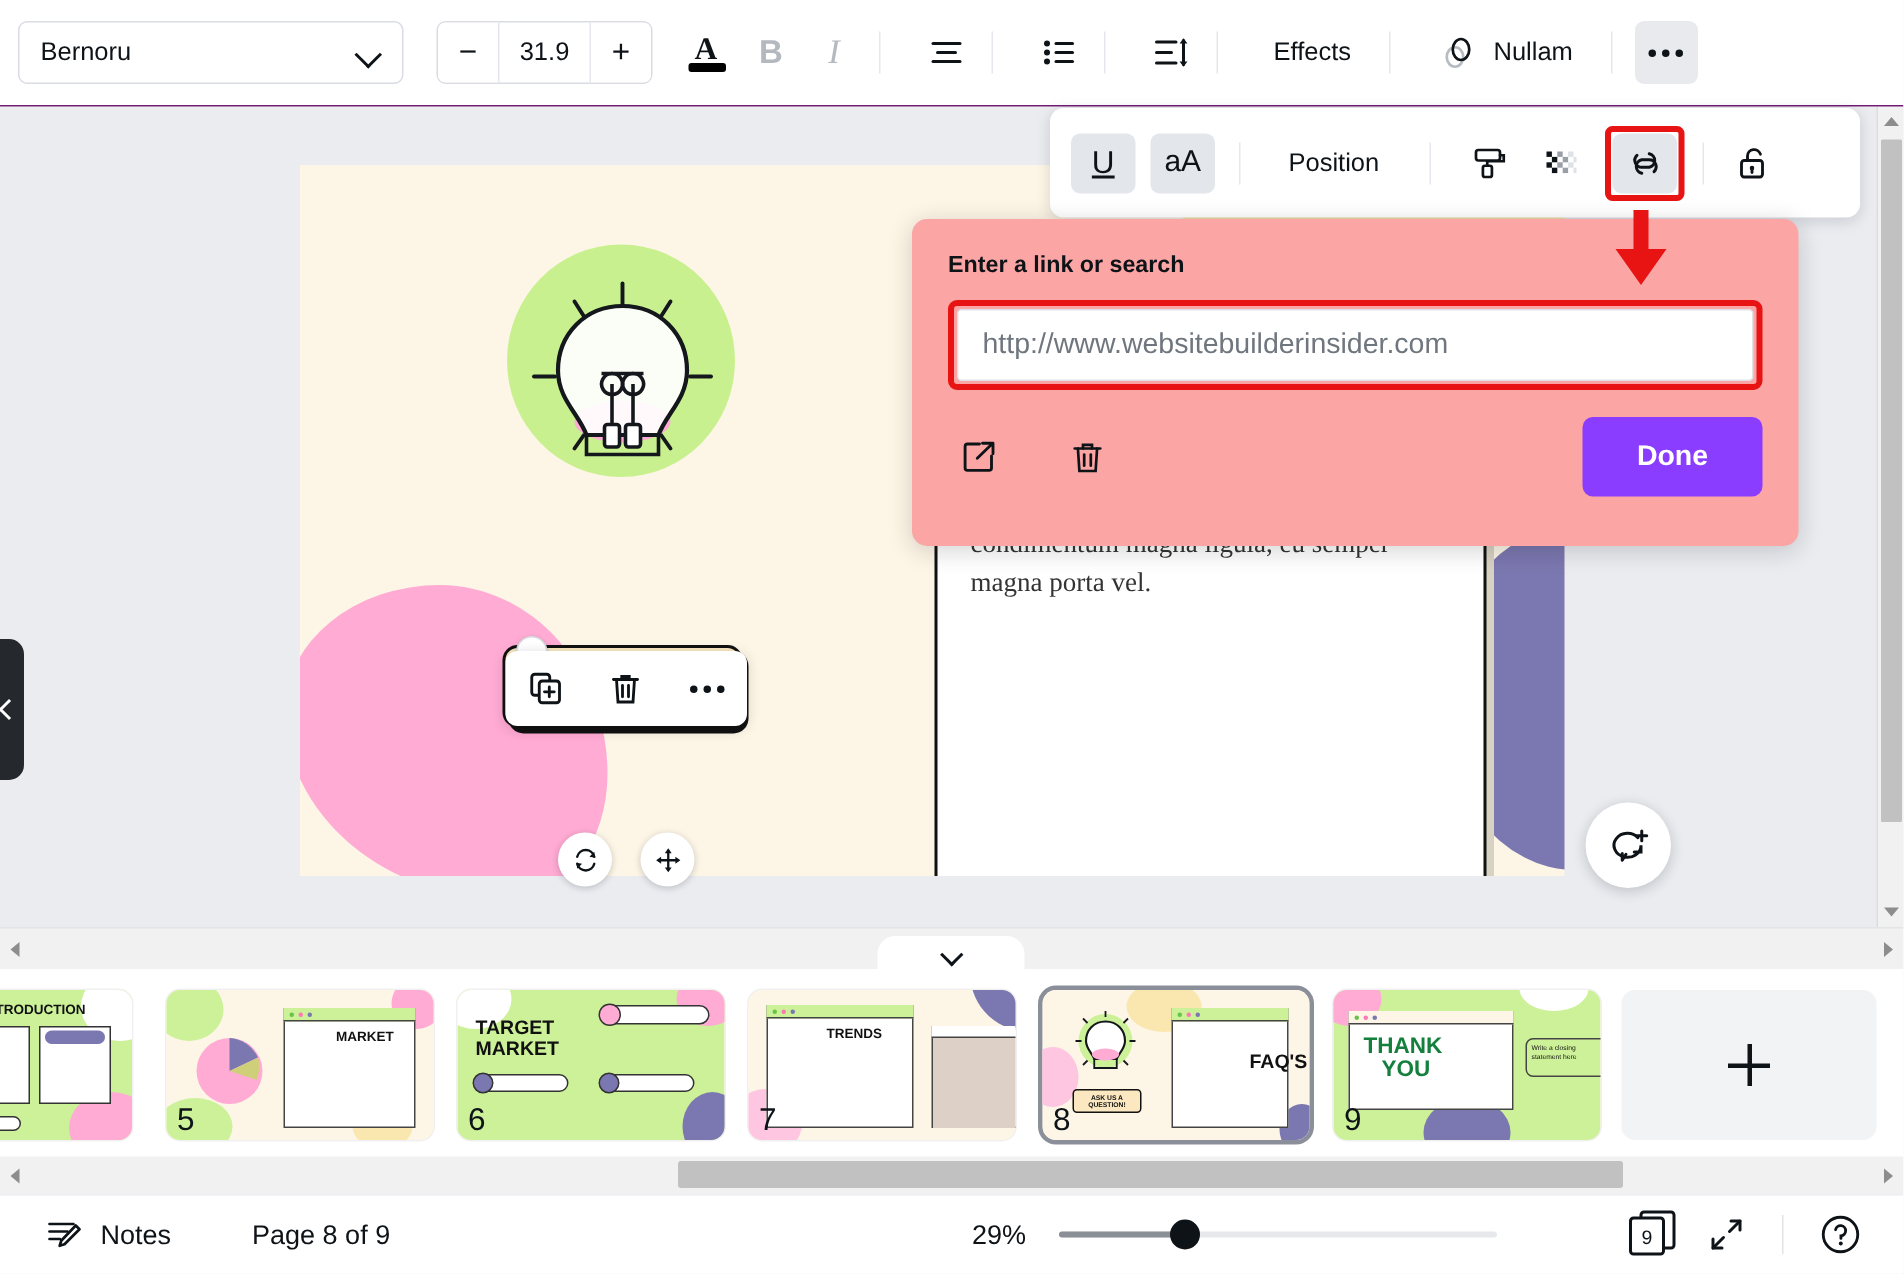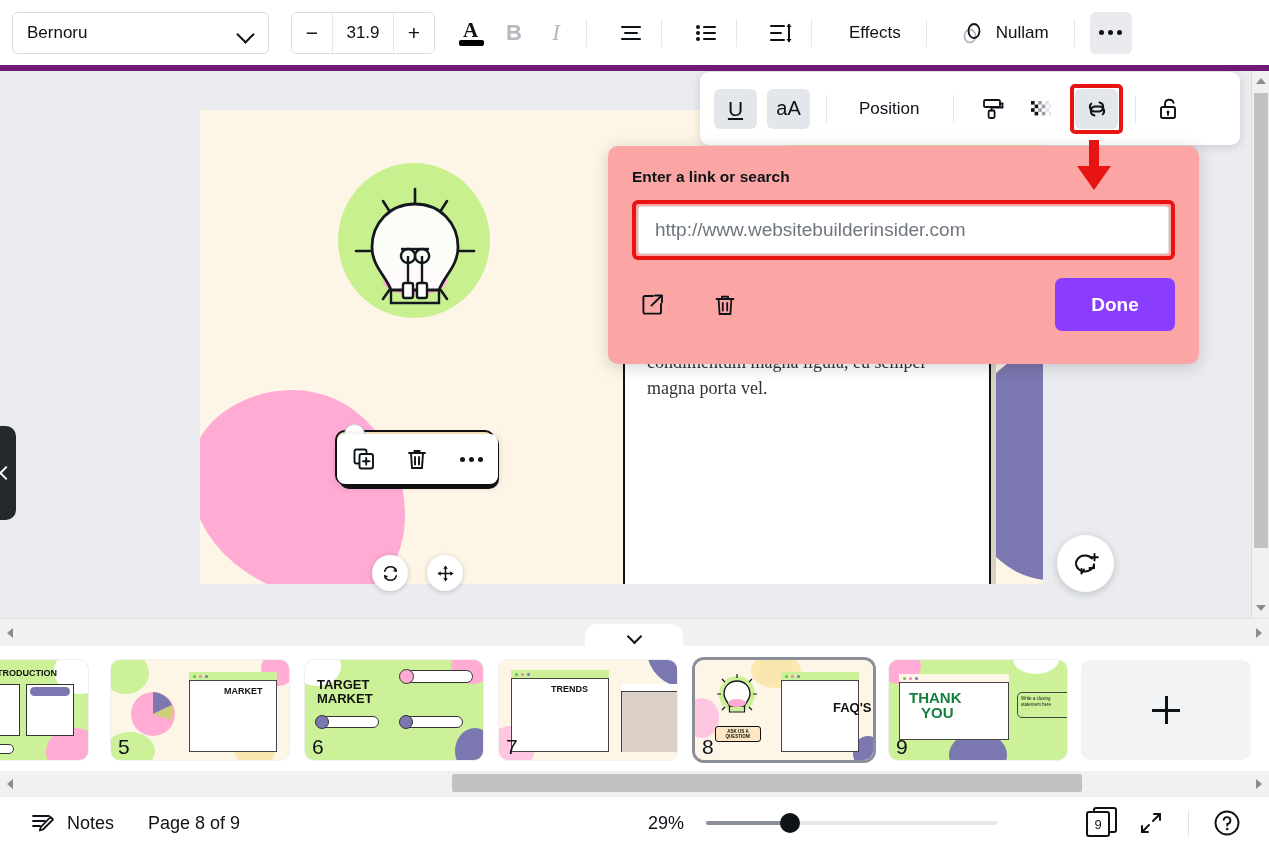--- a/index.html
+++ b/index.html
@@ -8,21 +8,21 @@
     font-family: "Liberation Sans", sans-serif;
     background: #ffffff;
     overflow: hidden;
   }
   #app { position: relative; width: 1269px; height: 849px; }
 
   
   .toolbar {
     position: absolute; left: 0; top: 0; width: 1269px; height: 71px;
     background: #fff; display: flex; align-items: center; padding: 0 12px;
-    border-bottom: 6px solid #701a75; z-index: 40;
+    border-bottom: 1px solid #701a75; z-index: 40;
   }
   .font-select {
     width: 257px; height: 42px; border: 1px solid #d9dce3; border-radius: 6px;
     display: flex; align-items: center; padding: 0 14px; cursor: pointer;
     background: #fff;
   }
   .font-select .fname { flex: 1; font-size: 17px; color: #0e1318; }
   .chev { width: 16px; height: 16px; position: relative; }
   .chev::before {
     content: ""; position: absolute; left: 1px; top: 3px; width: 11px; height: 11px;
@@ -632,21 +632,21 @@
       <svg width="26" height="26" viewBox="0 0 26 26">
         <g stroke="#0e1318" stroke-width="1.8" stroke-linecap="round">
           <line x1="3" y1="6" x2="19" y2="6"></line>
             <line x1="3" y1="11" x2="15" y2="11"></line>
             <line x1="3" y1="16" x2="10" y2="16"></line>
         </g>
         <path d="M20.5 7 L23 9.5 L13 19.5 L9.8 20.5 L10.8 17.2 Z" fill="none" stroke="#0e1318" stroke-width="1.8" stroke-linejoin="round"></path>
       </svg>
       <span class="b-label">Notes</span>
     </div>
-    <div class="b-item" style="margin-left:18px">
+    <div class="b-item" style="margin-left:38px">
       <span class="b-label">Page 8 of 9</span>
     </div>
 
     <div class="zoom-group">
       <span class="zoom-val">29%</span>
       <span class="slider">
         <span class="fill"></span>
         <span class="knob"></span>
       </span>
     </div>

